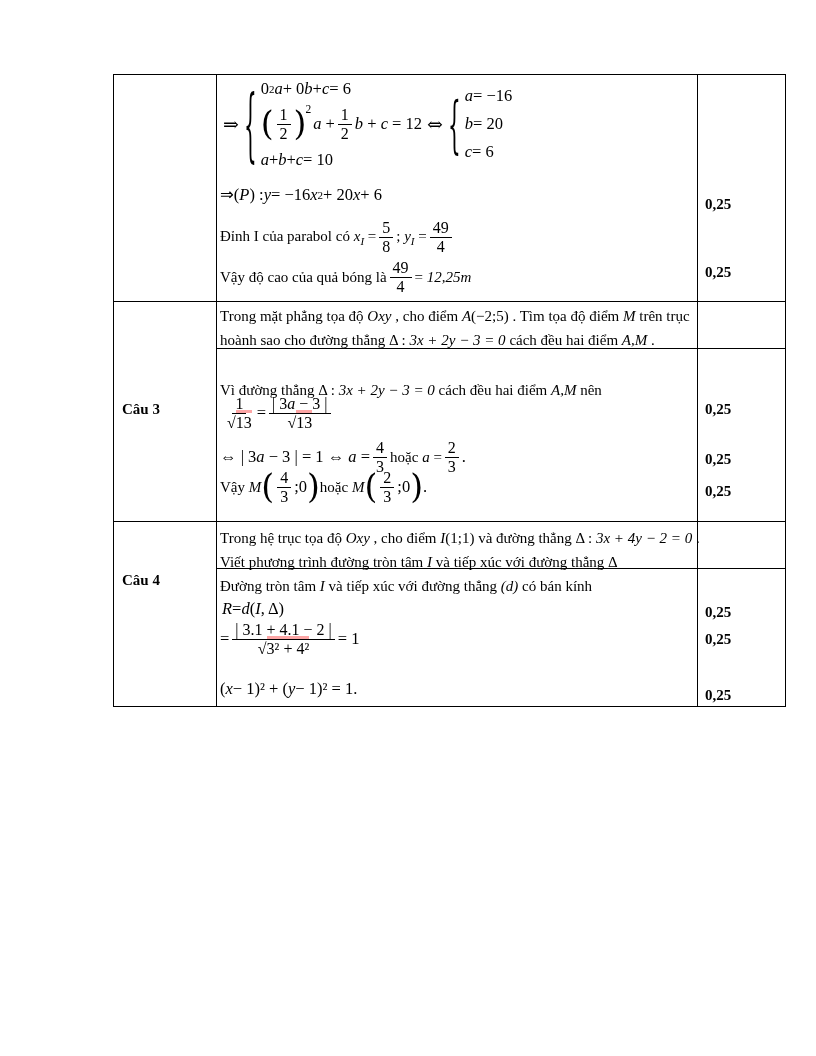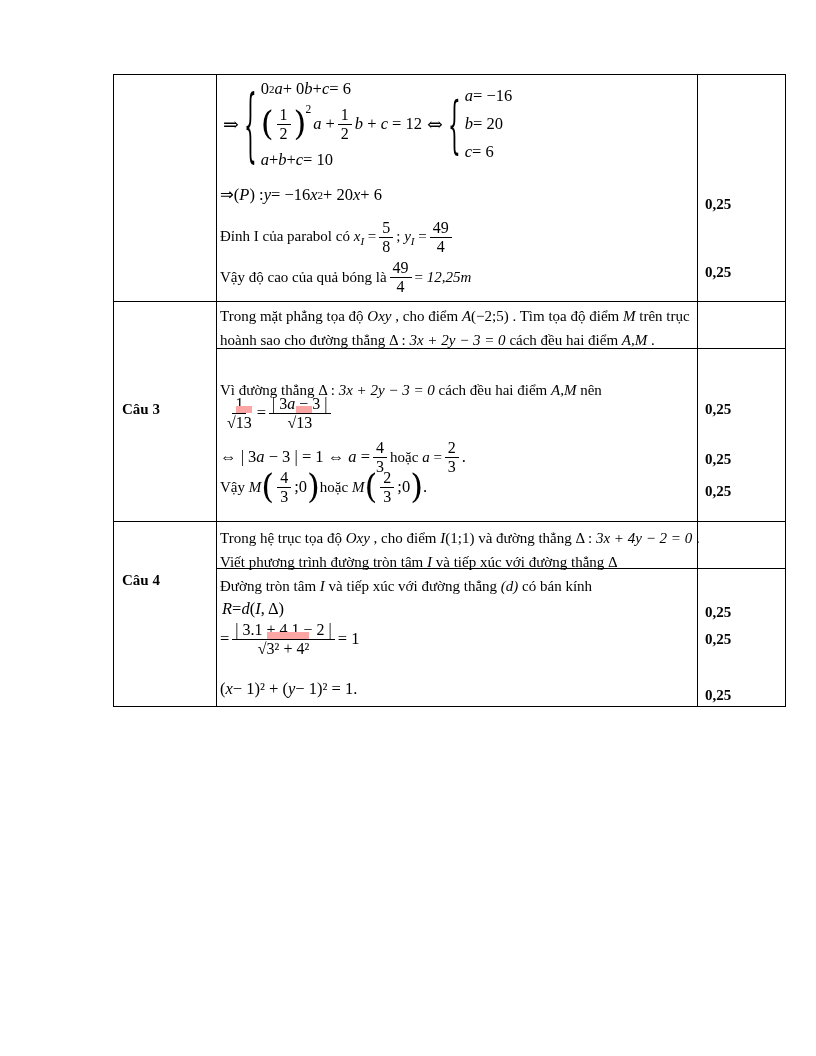--- a/index.html
+++ b/index.html
@@ -16,21 +16,21 @@
   .op{font-size:19px;font-family:"DejaVu Serif",serif;margin:0 3px;}
   .brace{display:inline-block;font-family:"DejaVu Serif",serif;font-size:20px;line-height:1;
          transform-origin:center;margin:0 2px;}
   .frac{display:inline-flex;flex-direction:column;align-items:center;text-align:center;
         font-size:16px;line-height:1.12;margin:0 3px;}
   .fn{display:block;border-bottom:1px solid #000;padding:0 3px;}
   .fd{display:block;padding:0 2px;}
   .mi{font-style:italic;}
   .msub{font-size:11px;vertical-align:-4px;}
   .msup{font-size:11px;vertical-align:7px;}
-  .mrad{border-top:7px solid #fca5a5;padding-top:1px;}
+  .mrad{border-top:3px solid #fca5a5;padding-top:1px;}
   .bp{font-size:33px;font-family:"DejaVu Serif",serif;line-height:0.9;position:relative;top:-1px;}
   .exp{font-size:11.5px;position:relative;top:-15px;margin-left:-1px;margin-right:2px;}
   .q{font-size:15px;line-height:23px;}
   .qlabel{position:absolute;left:8px;font-weight:bold;font-size:15px;}
   .pts{position:absolute;left:591px;font-weight:bold;font-size:15px;}
   .t{font-size:15px;}
 </style>
 </head>
 <body>
 

